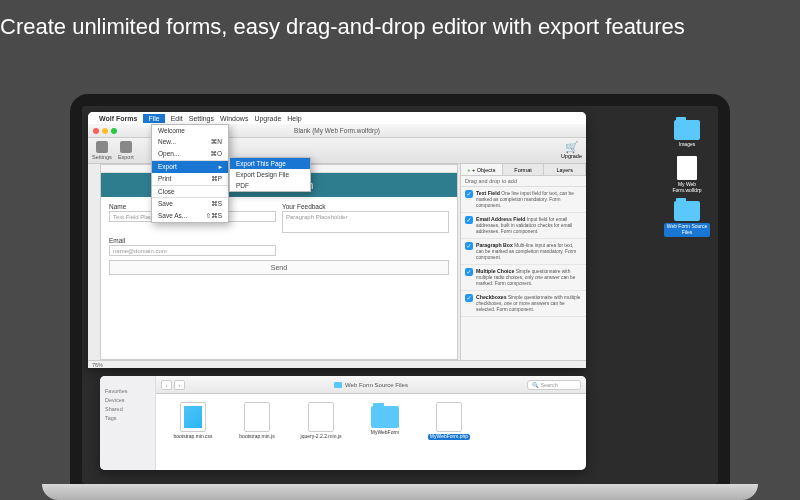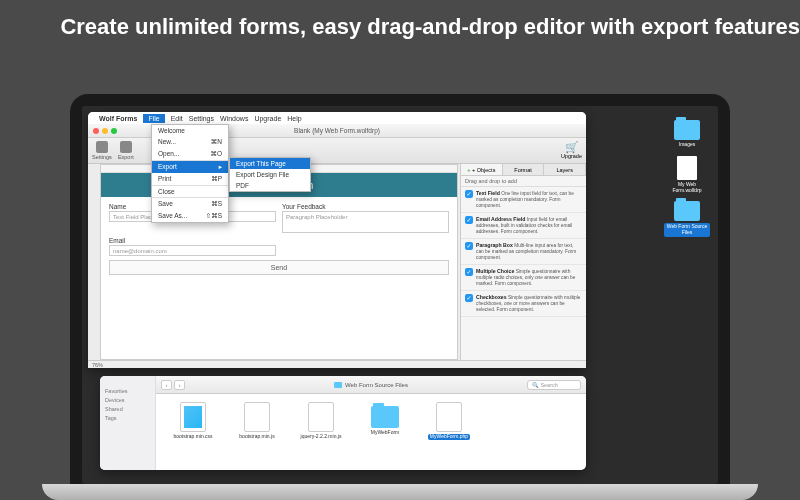--- a/index.html
+++ b/index.html
@@ -1,17 +1,17 @@
 <!DOCTYPE html>
 <html><head>
 <meta charset="utf-8">
 <style>
 *{margin:0;padding:0;box-sizing:border-box;font-family:-apple-system,Helvetica,Arial,sans-serif}
 body{background:#4a4a4a;width:800px;height:500px;overflow:hidden;position:relative}
-.tagline{color:#fff;font-size:22px;font-weight:700;text-align:right;padding:14px 0 10px}
+.tagline{color:#fff;font-size:22px;font-weight:400;text-align:left;padding:14px 0 10px}
 .laptop{position:absolute;left:50%;transform:translateX(-50%);bottom:0;width:660px}
 .screen-bezel{background:#1a1a1a;border-radius:18px 18px 0 0;padding:12px 12px 0;height:390px}
 .screen{background:#2c2c2c;width:100%;height:100%;border-radius:3px;position:relative;overflow:hidden}
 .base{height:16px;background:linear-gradient(#d8d8d8,#b0b0b0);border-radius:0 0 30px 30px;margin:0 -28px}
 .app-window{position:absolute;left:6px;top:6px;width:498px;height:256px;background:#ececec;border-radius:5px;box-shadow:0 4px 12px rgba(0,0,0,.4);font-size:7px}
 .menubar{height:12px;background:#fff;border-radius:5px 5px 0 0;display:flex;align-items:center;gap:6px;padding:0 5px;color:#333}
 .menubar span{cursor:default}
 .menubar .apple{font-size:8px}
 .menubar .appname{font-weight:600}
 .menubar .active{background:#1976d2;color:#fff;padding:1px 5px}

